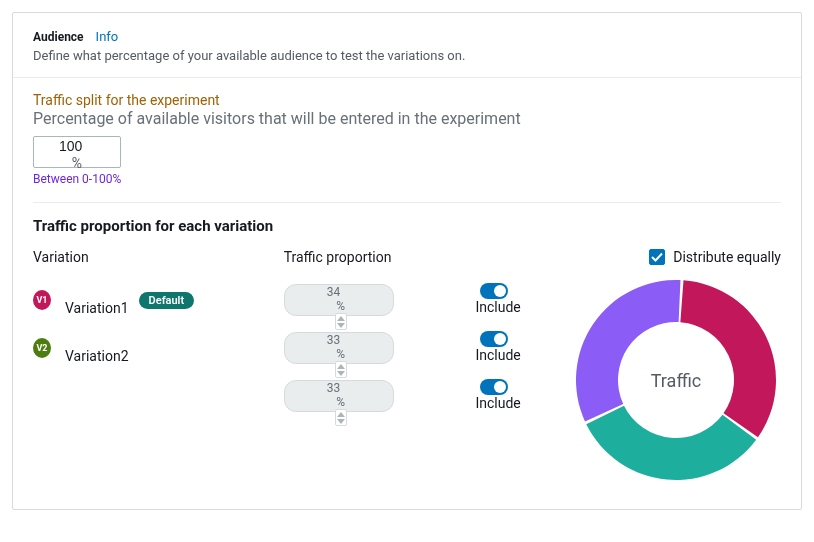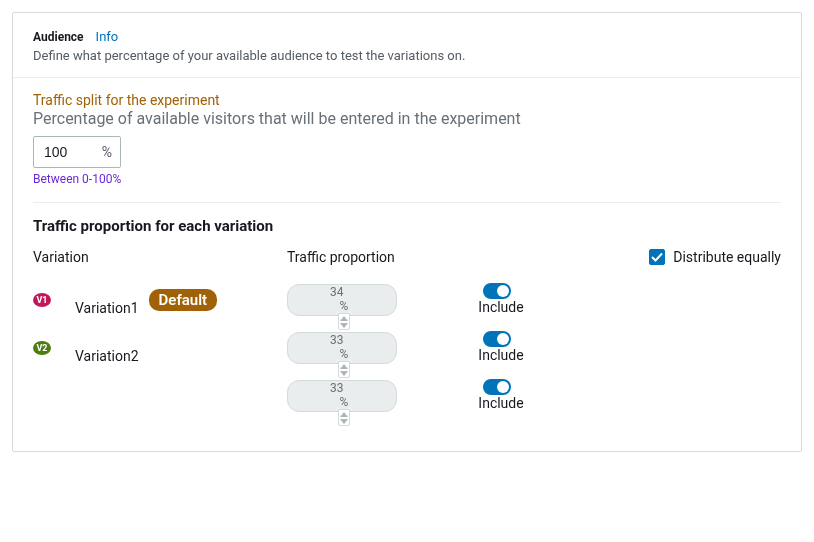--- a/index.html
+++ b/index.html
@@ -62,20 +62,21 @@
   .traffic-input {
     width: 88px;
     height: 32px;
     border: 1px solid #aab7b8;
     border-radius: 2px;
     padding: 0 8px;
     display: flex;
     align-items: center;
     justify-content: space-between;
     font-size: 14px;
+    flex-direction: column;
   }
   .traffic-input input {
     border: none;
     width: 40px;
     font-size: 14px;
     outline: none;
     color: #16191f;
     background: transparent;
   }
   .pct-sign {
@@ -91,21 +92,21 @@
     border-top: 1px solid #eaeded;
     margin: 16px 0 14px 0;
   }
   .section-heading {
     font-size: 15px;
     font-weight: 700;
     margin: 0 0 14px 0;
   }
   .grid {
     display: flex;
-    gap: 4px;
+    gap: 16px;
   }
   .col-variation { width: 250px; }
   .col-prop { width: 140px; }
   .col-include { width: 120px; padding-left: 20px; }
   .col-chart { flex: 1; position: relative; }
   .col-header {
     font-size: 14px;
     font-weight: 400;
     color: #16191f;
     margin-bottom: 14px;
@@ -130,36 +131,36 @@
   }
   .checkbox svg { width: 12px; height: 12px; }
   .var-row {
     display: flex;
     align-items: center;
     height: 34px;
     margin-bottom: 14px;
   }
   .badge {
     width: 18px;
-    height: 14px;
+    height: 20px;
     border-radius: 50%;
     color: #fff;
     font-size: 9px;
     font-weight: 700;
     display: flex;
     align-items: center;
     justify-content: center;
-    margin-right: 24px;
+    margin-right: 14px;
   }
   .var-name { font-size: 14px; margin-top: 16px; }
   .default-pill {
     margin-left: 10px;
-    background: #a16207;
+    background: #0f766e;
     color: #fff;
-    font-size: 15px;
+    font-size: 11px;
     font-weight: 600;
     padding: 2px 10px;
     border-radius: 10px;
   }
   .prop-input {
     display: flex;
     align-items: center;
     justify-content: space-between;
     width: 110px;
     height: 32px;
@@ -352,18 +353,26 @@
 
       <div class="col-chart">
         <div class="distribute-row">
           <div class="checkbox">
             <svg viewBox="0 0 12 12">
                 <path d="M1 6 L4.5 9.5 L11 2.5" stroke="#fff" stroke-width="2" fill="none"></path>
               </svg>
           </div>
           <span>Distribute equally</span>
         </div>
+        <div class="donut-wrap">
+          <svg id="donut" width="210" height="210" viewBox="0 0 210 210">
+              <path d="M112.49297072727424,5.281118188779246 A100,100 0 0 1 186.93691190005228,162.3266296609444 L152.52340890203033,138.24944520334776 A58,58 0 0 0 109.34592302181906,47.16304854949197 Z" fill="#c2185b"></path>
+              <path d="M185.1805021233818,164.75857326980258 A100,100 0 0 1 15.29088313131497,149.184548777153 L52.968712216162686,130.62703829074874 A58,58 0 0 0 151.50469123156145,139.6599724964855 Z" fill="#1dae9e"></path>
+              <path d="M14.005911564521739,146.4737973881867 A100,100 0 0 1 109.49848140376609,5.1012329152157605 L107.60911921418433,47.058715090825146 A58,58 0 0 0 52.223428707422606,129.0548024851483 Z" fill="#8b5cf6"></path>
+            </svg>
+          <div class="donut-center">Traffic</div>
+        </div>
       </div>
 
     </div>
 
   </div>
 </div>
 
 </body></html>

